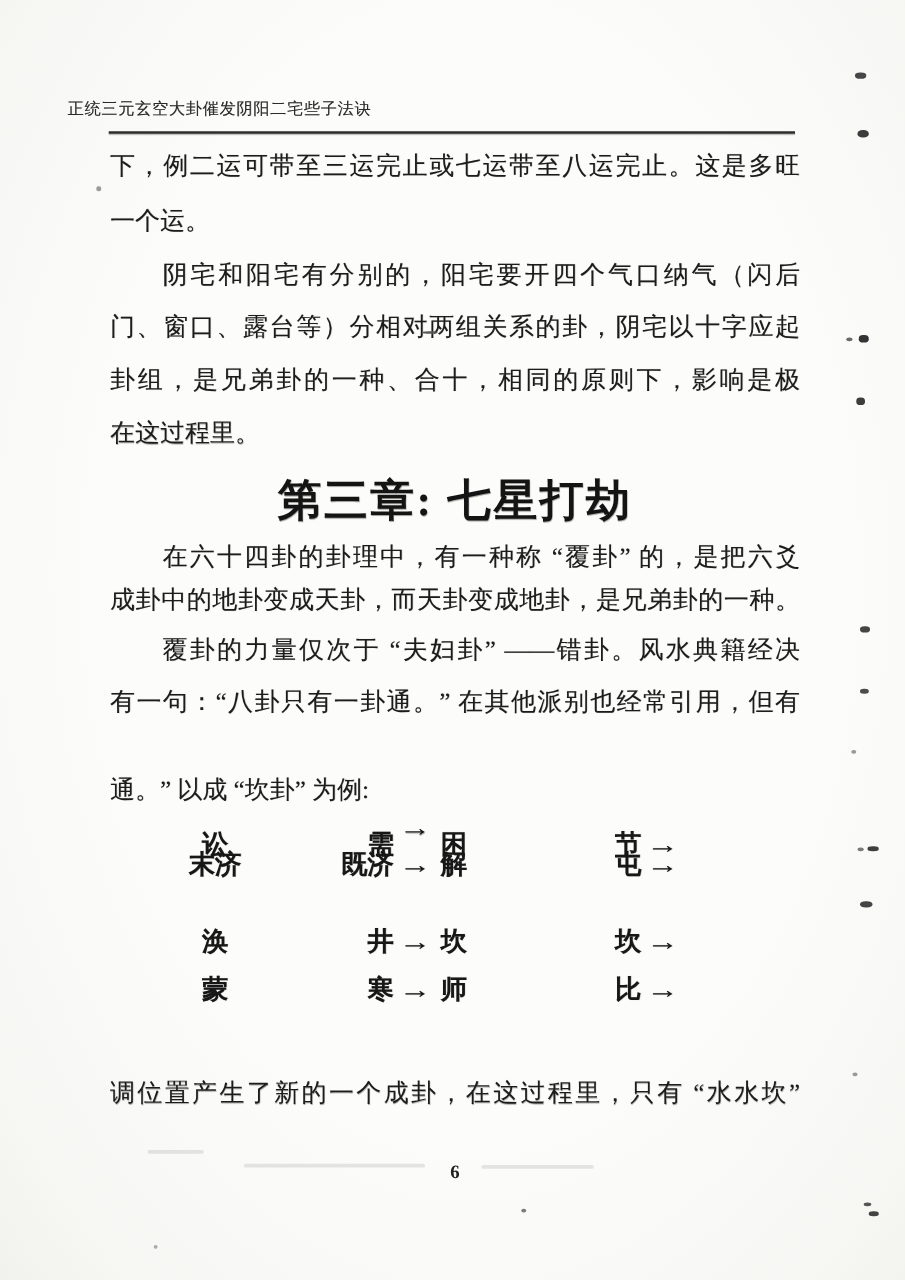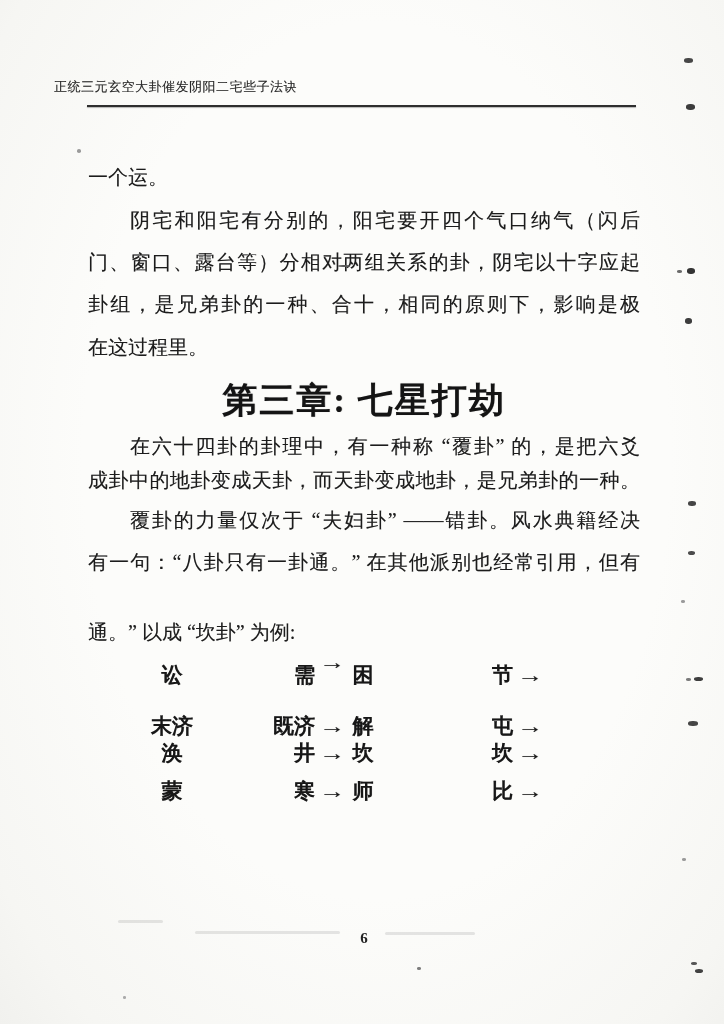--- a/index.html
+++ b/index.html
@@ -76,20 +76,21 @@
   .smudge{position:absolute;background:rgba(120,120,120,.18);border-radius:2px;}
 </style>
 </head>
 <body>
 
 <div class="page">
 
   <div class="running-header">正统三元玄空大卦催发阴阳二宅些子法诀</div>
   <div class="header-rule"></div>
 
+  <div class="bline jline" style="top:112px">下，例二运可带至三运完止或七运带至八运完止。这是多旺</div>
   <div class="bline lline" style="top:156px">一个运。</div>
 
   <div class="bline jline ind" style="top:199px">阴宅和阳宅有分别的，阳宅要开四个气口纳气（闪后</div>
   <div class="bline jline" style="top:241px">门、窗口、露台等）分相对两组关系的卦，阴宅以十字应起</div>
   <div class="bline jline" style="top:283px">卦组，是兄弟卦的一种、合十，相同的原则下，影响是极</div>
   <div class="bline lline" style="top:326px">在这过程里。</div>
 
   <div class="chapter">第三章: 七星打劫</div>
 
   <div class="bline jline ind" style="top:425px">在六十四卦的卦理中，有一种称 “覆卦” 的，是把六爻</div>
@@ -101,21 +102,21 @@
 
   <div>
 
     <div class="kua-row" style="top:655px">
       <span class="kua-cell c1">讼</span>
       <span class="kua-cell c2"><span>需</span><span class="arrow raised">→</span></span>
       <span class="kua-cell c3">困</span>
       <span class="kua-cell c4"><span>节</span><span class="arrow">→</span></span>
     </div>
 
-    <div class="kua-row" style="top:706px">
+    <div class="kua-row" style="top:671px">
       <span class="kua-cell c1">末济</span>
       <span class="kua-cell c2"><span>既济</span><span class="arrow">→</span></span>
       <span class="kua-cell c3">解</span>
       <span class="kua-cell c4"><span>屯</span><span class="arrow">→</span></span>
     </div>
 
     <div class="kua-row" style="top:733px">
       <span class="kua-cell c1">涣</span>
       <span class="kua-cell c2"><span>井</span><span class="arrow">→</span></span>
       <span class="kua-cell c3">坎</span>
@@ -124,20 +125,21 @@
 
     <div class="kua-row" style="top:771px">
       <span class="kua-cell c1">蒙</span>
       <span class="kua-cell c2"><span>寒</span><span class="arrow">→</span></span>
       <span class="kua-cell c3">师</span>
       <span class="kua-cell c4"><span>比</span><span class="arrow">→</span></span>
     </div>
 
   </div>
 
+  <div class="bline jline" style="top:854px">调位置产生了新的一个成卦，在这过程里，只有 “水水坎”</div>
 
   <div class="page-number">6</div>
 
   <div class="speck" style="left:684px;top:58px;width:9px;height:5px;background:#474747"></div>
   <div class="speck" style="left:686px;top:104px;width:9px;height:6px;background:#3c3c3c"></div>
   <div class="speck" style="left:677px;top:270px;width:5px;height:3px;background:#6a6a6a"></div>
   <div class="speck" style="left:687px;top:268px;width:8px;height:6px;background:#343434"></div>
   <div class="speck" style="left:685px;top:318px;width:7px;height:6px;background:#3d3d3d"></div>
   <div class="speck" style="left:688px;top:501px;width:8px;height:5px;background:#454545"></div>
   <div class="speck" style="left:688px;top:551px;width:7px;height:4px;background:#4c4c4c"></div>

